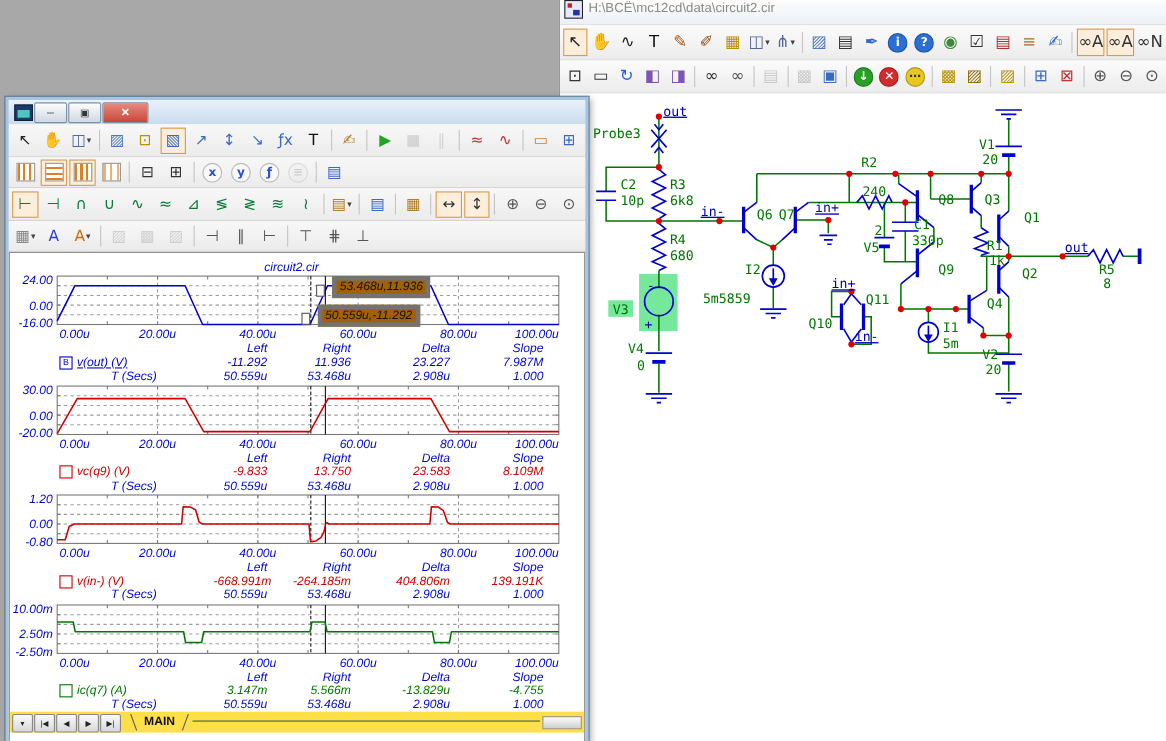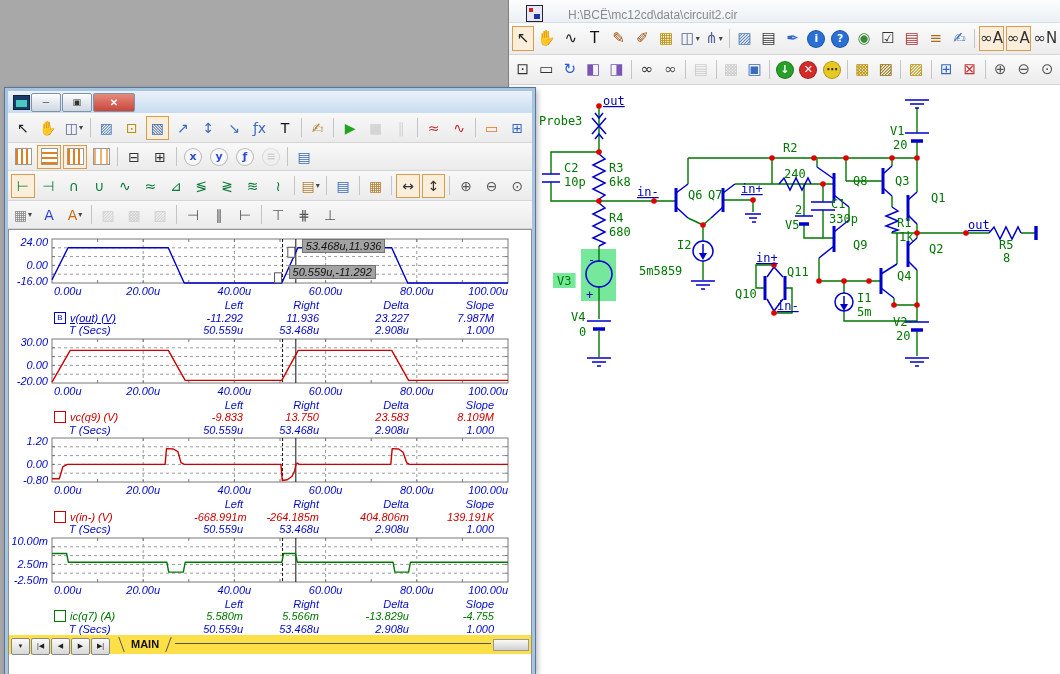--- a/index.html
+++ b/index.html
@@ -2,22 +2,22 @@
 <html><head>
 <meta charset="utf-8">
 <style>
   html,body{margin:0;padding:0;}
   body{width:1060px;height:674px;background:#a8a8a8;overflow:hidden;position:relative;
        font-family:"Liberation Sans",sans-serif;-webkit-font-smoothing:antialiased;}
   i{font-style:normal;}
   
   .win-main{position:absolute;left:508px;top:0;width:552px;height:674px;background:#fff;
             border-left:1px solid #7f7f7f;}
-  .titlebar-main{height:22px;background:linear-gradient(#fdfdfd,#ebf0f5);display:flex;align-items:flex-end;
-                 padding-left:17px;border-bottom:1px solid #d8dde2;gap:20px;}
+  .titlebar-main{height:22px;background:linear-gradient(#fdfdfd,#ebf0f5);display:flex;align-items:flex-start;
+                 padding-left:4px;border-bottom:1px solid #d8dde2;}
   .titlebar-main .ttext{font-size:12px;color:#8a8a8a;margin-left:5px;}
   .appicon{width:15px;height:15px;background:#e8e8f8;border:1px solid #223;display:inline-block;position:relative;}
   .appicon i{position:absolute;left:2px;top:2px;width:4px;height:4px;background:#c22;}
   .appicon b{position:absolute;right:2px;bottom:2px;width:6px;height:5px;background:#23a;}
   .toolbar{display:flex;align-items:center;background:linear-gradient(#fbfbfb,#ececec);
            border-bottom:1px solid #d5d5d5;padding:1px 2px;}
   .tb-m1{height:29px;} .tb-m2{height:27px;}
   .icon{width:23px;height:23px;display:inline-flex;align-items:center;justify-content:center;
         font-size:15px;line-height:1;margin:0 1px;border:1px solid transparent;position:relative;
         font-family:"DejaVu Sans",sans-serif;cursor:default;}
@@ -63,27 +63,27 @@
   .chartwrap{position:relative;height:62px;}
   svg.chart{position:absolute;left:3px;top:0;}
   .grid{stroke:#9a9a9a;stroke-width:1;stroke-dasharray:3,3;}
   .frame{fill:none;stroke:#787878;}
   .tick{stroke:#787878;}
   .cursorln{stroke:#111;stroke-width:1;}
   .cursordash{stroke:#111;stroke-width:1;stroke-dasharray:3,2;}
   .trace{fill:none;stroke-width:1.4;stroke-linejoin:round;}
   .marker{fill:#fff;stroke:#556;}
   .ylab,.xlab{font:italic 11px "Liberation Sans",sans-serif;fill:#0008c8;}
-  .tip{position:absolute;background:#a3a3a3;border:1px solid #737373;font:italic 11px "Liberation Sans",sans-serif;
+  .tip{position:absolute;background:#a16207;border:4px solid #737373;font:italic 11px "Liberation Sans",sans-serif;
        color:#111;padding:0 3px;white-space:nowrap;z-index:5;text-align:center;}
   .mrow{display:grid;grid-template-columns:185px 49px 76px 90px 85px;height:12.5px;
         font:italic 11px "Liberation Sans",sans-serif;color:#0008c8;align-items:center;}
   .mcell{text-align:right;}
   .mc0{padding-left:45px;display:flex;align-items:center;}
-  .tind{padding-left:60px;font-style:italic;}
+  .tind{padding-left:92px;font-style:italic;}
   .pbox{width:10px;height:10px;border:1.5px solid #888;display:inline-flex;align-items:center;justify-content:center;
         font-size:8px;font-style:normal;margin-right:4px;flex:none;}
   .tnu{text-decoration:underline;}
   
   .tabbar{display:flex;align-items:center;height:19px;background:#fde047;padding-left:2px;position:relative;}
   .navbtn{width:17px;height:15px;background:linear-gradient(#fafafa,#d8d8d8);border:1px solid #888;
           border-radius:2px;display:inline-flex;align-items:center;justify-content:center;
           font-size:7px;color:#222;margin-right:1px;}
   .tab{font:bold 11px "Liberation Sans",sans-serif;color:#111;padding:1px 16px 2px 16px;position:relative;margin-left:4px;}
   .tab:before,.tab:after{content:"";position:absolute;top:0;bottom:0;width:1px;background:#555;}
@@ -381,20 +381,21 @@
       <span class="icon" style="color: rgb(85, 85, 85);">⊢</span>
       <span class="tsep"></span>
       <span class="icon" style="color: rgb(85, 85, 85);">⊤</span>
       <span class="icon" style="color: rgb(85, 85, 85);">⋕</span>
       <span class="icon" style="color: rgb(85, 85, 85);">⊥</span>
     </div>
 
   <div class="plots">
 
     <div class="pgroup" id="pg0">
+      <div class="ptitle">circuit2.cir</div>
       <div class="chartwrap">
         <svg class="chart" width="512" height="62">
             <line x1="40" y1="37.2" x2="496" y2="37.2" class="grid"></line>
             <line x1="40" y1="28.4" x2="496" y2="28.4" class="grid"></line>
             <line x1="40" y1="19.6" x2="496" y2="19.6" class="grid"></line>
             <line x1="40" y1="10.8" x2="496" y2="10.8" class="grid"></line>
             <line x1="131.2" y1="2" x2="131.2" y2="46" class="grid"></line>
             <line x1="222.4" y1="2" x2="222.4" y2="46" class="grid"></line>
             <line x1="313.6" y1="2" x2="313.6" y2="46" class="grid"></line>
             <line x1="404.8" y1="2" x2="404.8" y2="46" class="grid"></line>
@@ -682,21 +683,21 @@
         <span class="mcell">Left</span>
         <span class="mcell">Right</span>
         <span class="mcell">Delta</span>
         <span class="mcell">Slope</span>
       </div>
       <div class="mrow">
           <span class="mc0">
             <i class="pbox" style="border-color: rgb(0, 119, 0); color: rgb(0, 119, 0);"></i>
             <span class="tname" style="color: rgb(0, 119, 0);">ic(q7) (A)</span>
           </span>
-        <span class="mcell tval" style="color: rgb(0, 119, 0);">5.580m</span>
+        <span class="mcell tval" style="color: rgb(0, 119, 0);">3.147m</span>
         <span class="mcell tval" style="color: rgb(0, 119, 0);">5.566m</span>
         <span class="mcell tval" style="color: rgb(0, 119, 0);">-13.829u</span>
         <span class="mcell tval" style="color: rgb(0, 119, 0); text-align: right;">-4.755</span>
       </div>
       <div class="mrow">
           <span class="mc0 tind">T (Secs)</span>
         <span class="mcell">50.559u</span>
         <span class="mcell">53.468u</span>
         <span class="mcell">2.908u</span>
         <span class="mcell">1.000</span>

